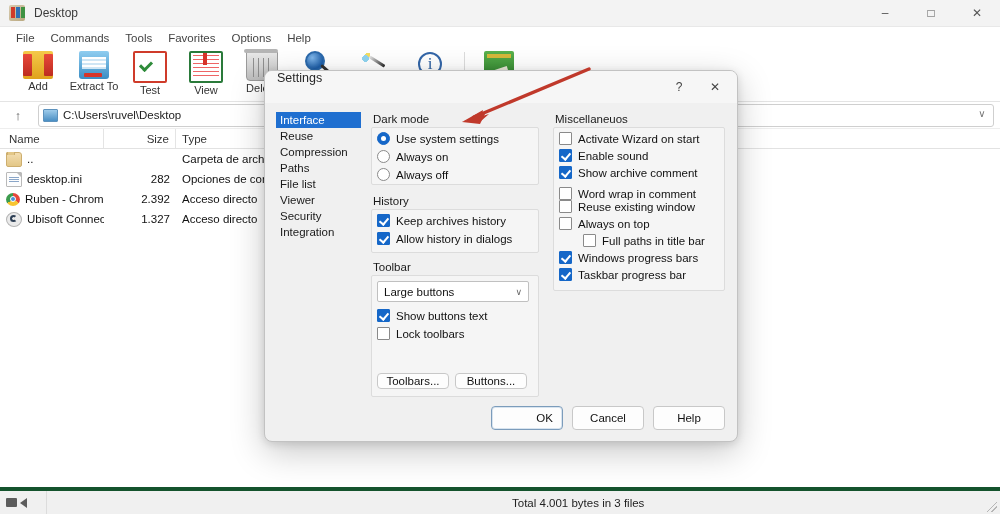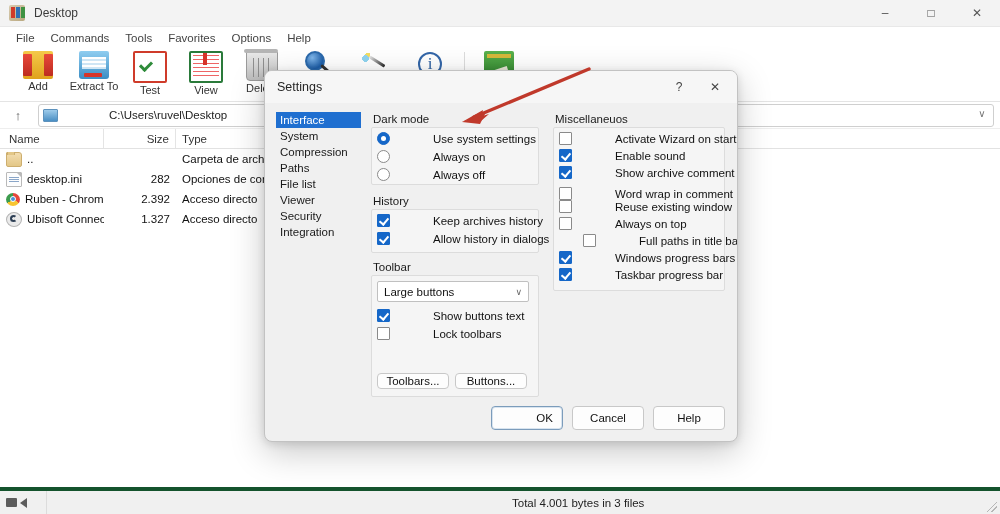--- a/index.html
+++ b/index.html
@@ -288,21 +288,20 @@
     flex: 1;
     height: 21px;
     margin-left: 8px;
     border: 1px solid #cfcfcf;
     border-radius: 3px;
     background: #fff;
     display: flex;
     align-items: center;
     padding: 0 4px;
     position: relative;
-    gap: 46px;
   }
   .addr-icon {
     width: 13px; height: 11px;
     background: linear-gradient(180deg,#9ecbea,#4a8fc4);
     border: 1px solid #5d92bd;
     border-radius:1px;
     margin-right: 5px;
     flex: 0 0 auto;
   }
   .addr-text { font-size: 11.5px; color: #222; }
@@ -472,21 +471,21 @@
     border-radius: 8px;
     box-shadow: 0 10px 34px rgba(0,0,0,0.22), 0 2px 8px rgba(0,0,0,0.12);
     display: flex;
     flex-direction: column;
     overflow: hidden;
   }
   .dlg-title {
     height: 32px;
     background: #f6f6f6;
     display: flex;
-    align-items: center;
+    align-items: flex-start;
     position: relative;
     flex: 0 0 auto;
   }
   .dlg-title-text {
     margin-left: 12px;
     font-size: 12.5px;
     color: #262626;
   }
   .dlg-ctl {
     position: absolute;
@@ -542,21 +541,20 @@
     white-space: nowrap;
   }
 
   .opt {
     position: absolute;
     display: flex;
     align-items: center;
     font-size: 11.5px;
     color: #111;
     white-space: nowrap;
-    gap: 37px;
   }
   .radio {
     width: 13px; height: 13px;
     border-radius: 50%;
     border: 1px solid #8a8a8a;
     background: #fff;
     margin-right: 6px;
     box-sizing: border-box;
     flex: 0 0 auto;
     position: relative;
@@ -775,21 +773,21 @@
     <div class="dlg-title">
       <div class="dlg-title-text">Settings</div>
       <div class="dlg-ctl help">?</div>
       <div class="dlg-ctl close">✕</div>
     </div>
 
     <div class="dlg-body">
 
       <div class="nav-list">
         <div class="nav-item selected">Interface</div>
-        <div class="nav-item">System</div>
+        <div class="nav-item">Reuse</div>
         <div class="nav-item">Compression</div>
         <div class="nav-item">Paths</div>
         <div class="nav-item">File list</div>
         <div class="nav-item">Viewer</div>
         <div class="nav-item">Security</div>
         <div class="nav-item">Integration</div>
       </div>
 
       <div class="glabel" style="left:108px; top:10px;">Dark mode</div>
       <div class="group" style="left:106px; top:24px; width:166px; height:56px;"></div>

